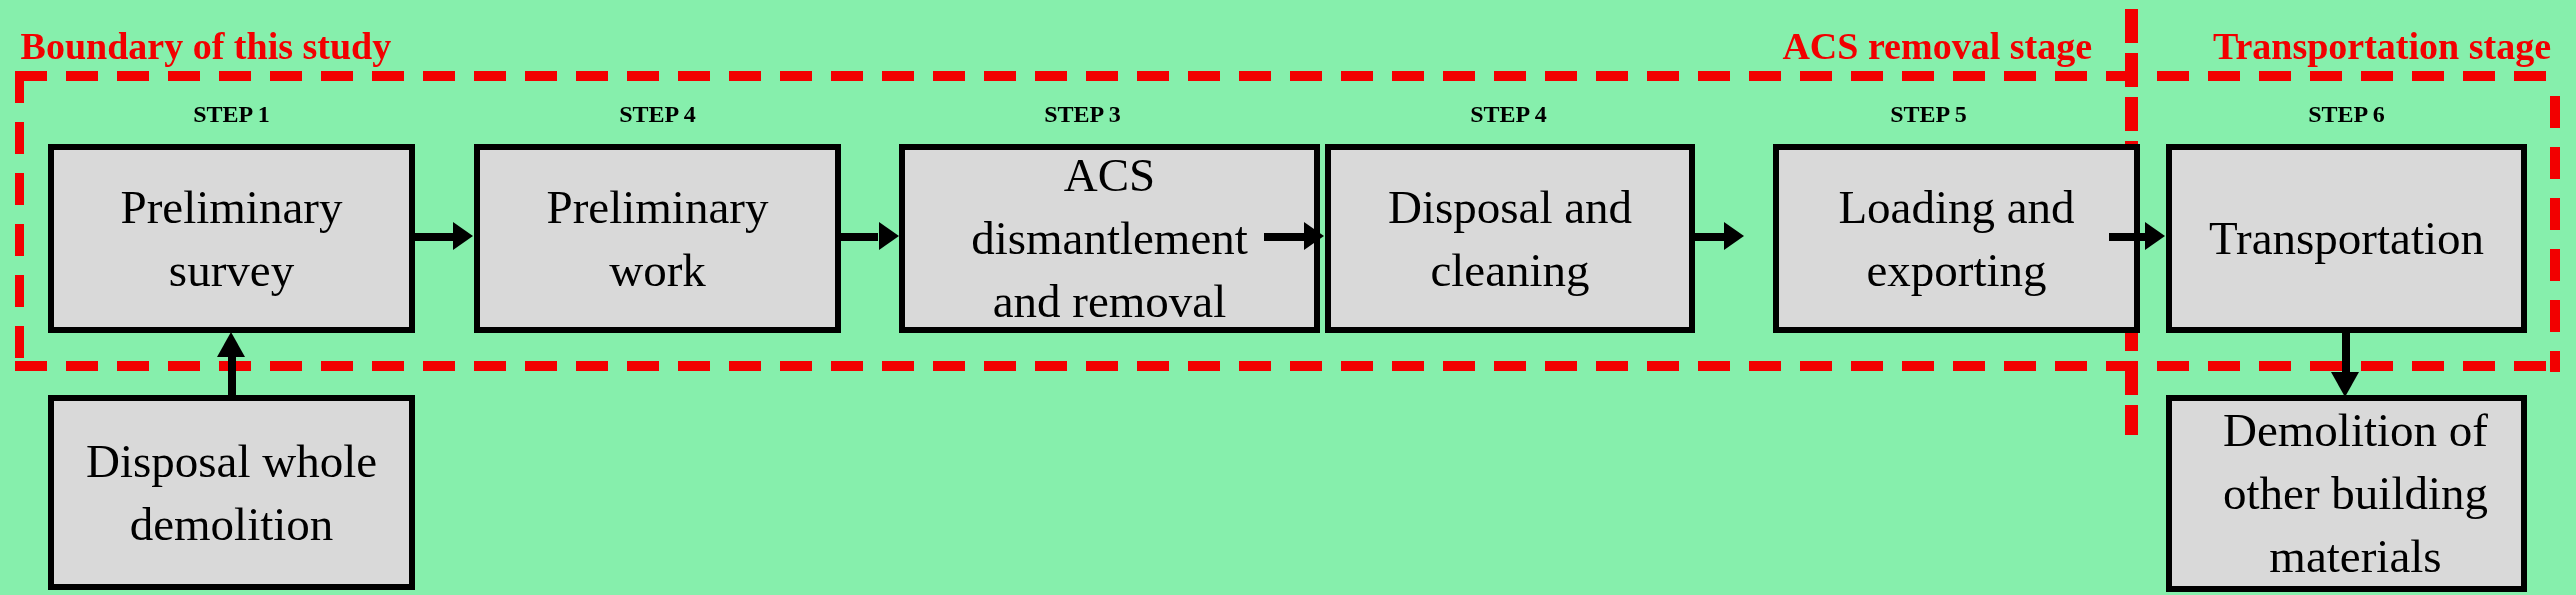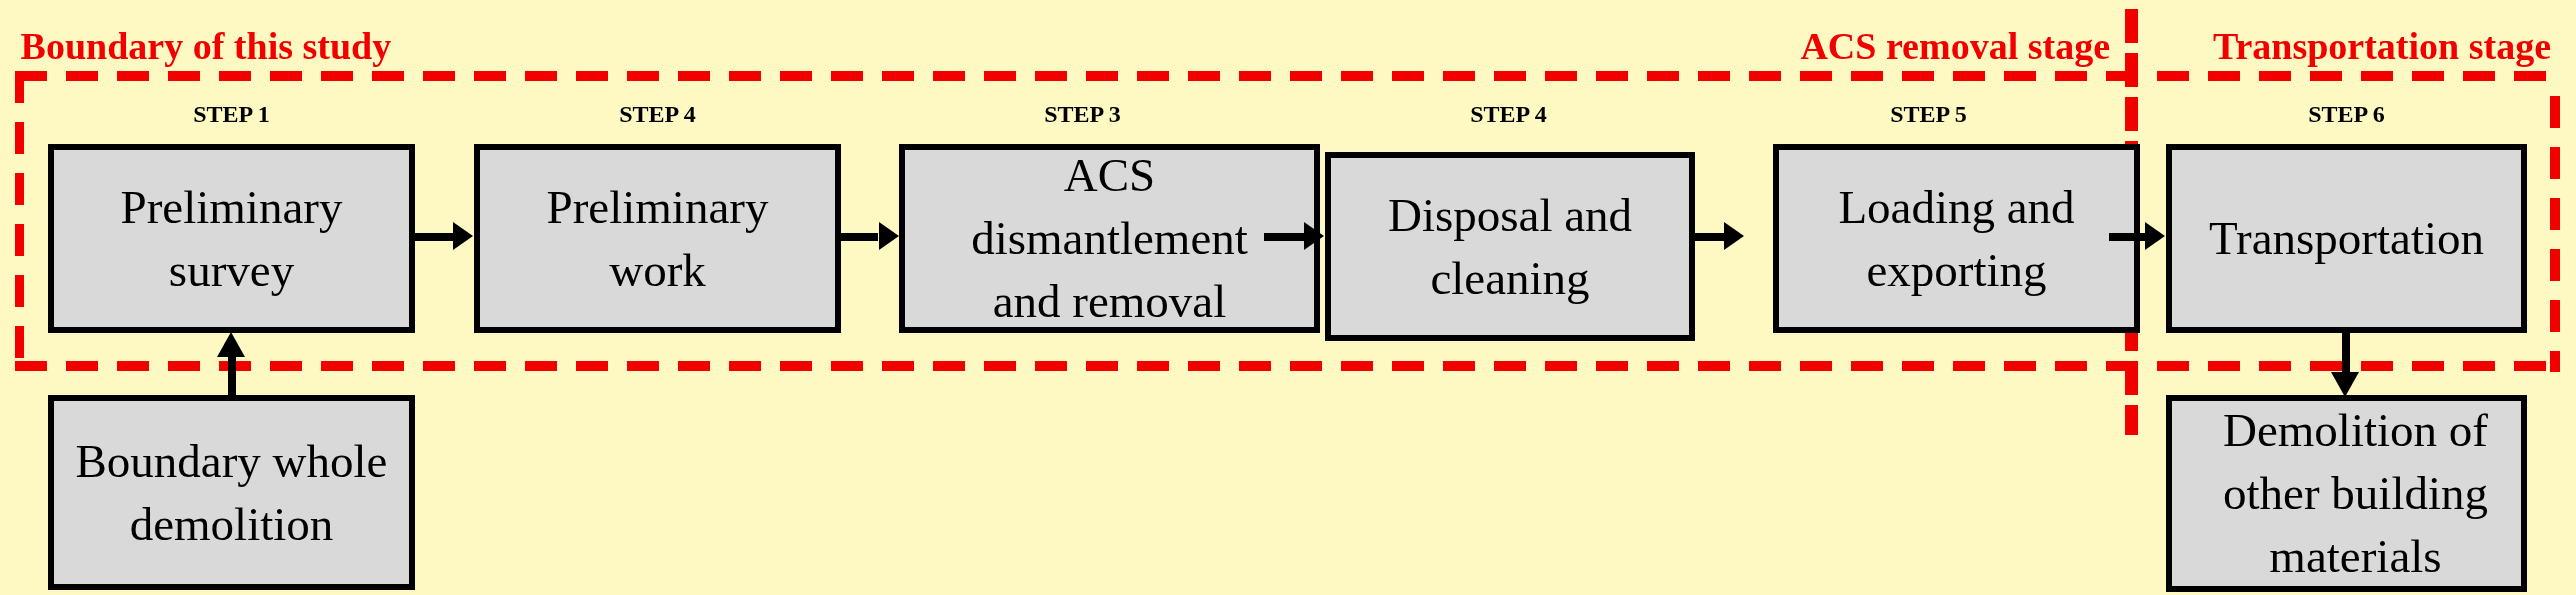--- a/index.html
+++ b/index.html
@@ -4,21 +4,21 @@
 <style>
   :root{
     --red:#f20000;
     --fill:#d9d9d9;
     --ink:#000000;
   }
   html,body{margin:0;padding:0;background:#ffffff;}
   #canvas{
     position:relative;
     width:2576px;height:595px;
-    background:#fef9c3;
+    background:#86efac;
     font-family:"Liberation Serif","DejaVu Serif",serif;
     overflow:hidden;
   }
   
   .dash-h{position:absolute;height:9.6px;
     background:repeating-linear-gradient(90deg,var(--red) 0 32px,transparent 32px 51px);}
   .dash-v{position:absolute;width:9.6px;
     background:repeating-linear-gradient(180deg,var(--red) 0 32px,transparent 32px 51px);}
   .dash-v-heavy{position:absolute;width:12.5px;
     background:repeating-linear-gradient(180deg,var(--red) 0 34px,transparent 34px 44px);}
@@ -54,44 +54,44 @@
 
 <div id="canvas">
 
   <div class="dash-h" style="left:14.7px;top:71px;width:2545px;"></div>
   <div class="dash-h" style="left:14.7px;top:361px;width:2545px;"></div>
   <div class="dash-v" style="left:14.7px;top:71px;height:300px;"></div>
   <div class="dash-v" style="left:2550px;top:96px;height:276px;"></div>
   <div class="dash-v-heavy" style="left:2125px;top:8.8px;height:426px;"></div>
 
   <div class="red-label" style="left:20.6px;">Boundary of this study</div>
-  <div class="red-label" style="right:466px;text-align:center;">ACS removal stage</div>
+  <div class="red-label" style="right:484px;text-align:center;">ACS removal stage</div>
   <div class="red-label" style="right:25px;">Transportation stage</div>
 
   <div class="step-label" style="left:48px;width:367px;">STEP 1</div>
   <div class="step-label" style="left:474px;width:367px;">STEP 4</div>
   <div class="step-label" style="left:899px;width:367px;">STEP 3</div>
   <div class="step-label" style="left:1325px;width:367px;">STEP 4</div>
   <div class="step-label" style="left:1745px;width:367px;">STEP 5</div>
   <div class="step-label" style="left:2166px;width:361px;">STEP 6</div>
 
   <div class="box row1" style="left:48px;width:367px;">Preliminary
 survey</div>
   <div class="box row1" style="left:474px;width:367px;">Preliminary
 work</div>
   <div class="box row1" style="left:899px;width:421px;">ACS
 dismantlement
 and removal</div>
-  <div class="box row1" style="left:1325px;width:370px;margin-top:8px;">Disposal and
+  <div class="box row1" style="left:1325px;width:370px;">Disposal and
 cleaning</div>
   <div class="box row1" style="left:1745px;width:367px;margin-left:28px;">Loading and
 exporting</div>
   <div class="box row1" style="left:2166px;width:361px;">Transportation</div>
 
-  <div class="box row2" style="left:48px;width:367px;">Boundary whole
+  <div class="box row2" style="left:48px;width:367px;">Disposal whole
 demolition</div>
   <div class="box row2" style="left:2166px;width:361px;height:197px;padding-left:18px;">Demolition of
 other building
 materials</div>
 
   <div class="shaft-h" style="left:413px;width:40px;"></div>
   <div class="head-right" style="left:453px;"></div>
 
   <div class="shaft-h" style="left:838px;width:40px;"></div>
   <div class="head-right" style="left:879px;"></div>

